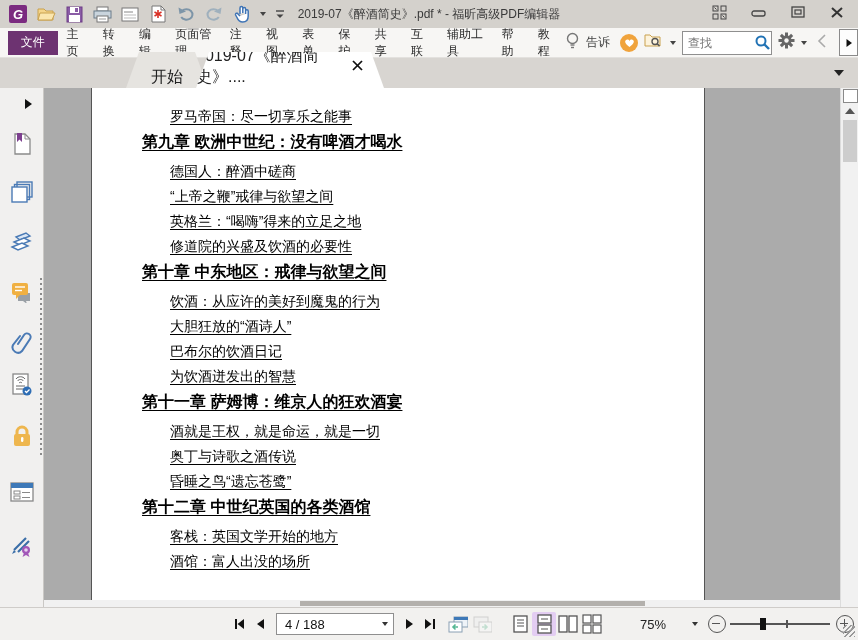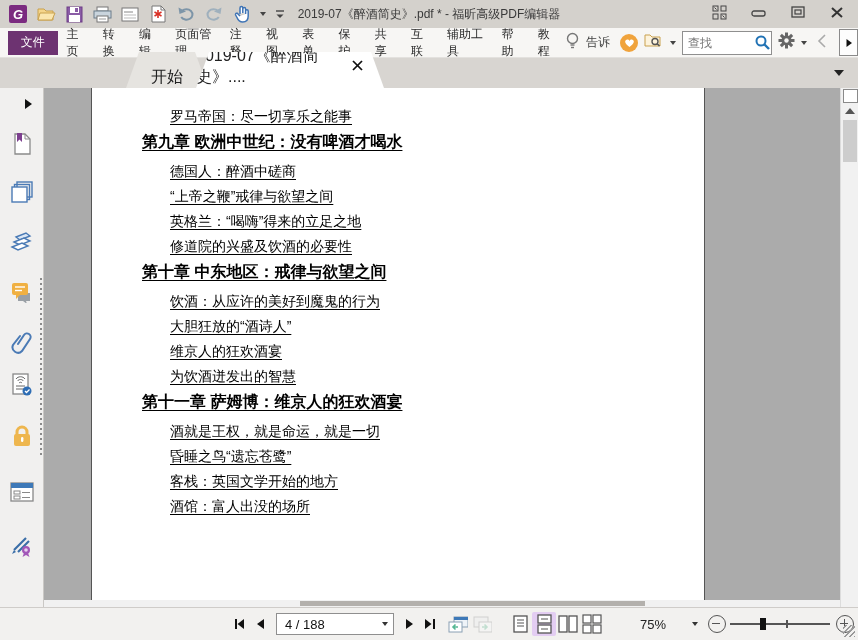--- a/index.html
+++ b/index.html
@@ -373,25 +373,27 @@
       <div id="toc">
           <div class="toc-item">罗马帝国：尽一切享乐之能事</div>
           <div class="toc-heading">第九章 欧洲中世纪：没有啤酒才喝水</div>
           <div class="toc-item">德国人：醉酒中磋商</div>
           <div class="toc-item">“上帝之鞭”戒律与欲望之间</div>
           <div class="toc-item">英格兰：“喝嗨”得来的立足之地</div>
           <div class="toc-item">修道院的兴盛及饮酒的必要性</div>
           <div class="toc-heading">第十章 中东地区：戒律与欲望之间</div>
           <div class="toc-item">饮酒：从应许的美好到魔鬼的行为</div>
           <div class="toc-item">大胆狂放的“酒诗人”</div>
-          <div class="toc-item">维京人的狂欢酒宴</div>
+          <div class="toc-item">巴布尔的饮酒日记</div>
           <div class="toc-item">为饮酒迸发出的智慧</div>
           <div class="toc-heading">第十一章 萨姆博：维京人的狂欢酒宴</div>
           <div class="toc-item">酒就是王权，就是命运，就是一切</div>
+          <div class="toc-item">奥丁与诗歌之酒传说</div>
           <div class="toc-item">昏睡之鸟“遗忘苍鹭”</div>
+          <div class="toc-heading">第十二章 中世纪英国的各类酒馆</div>
           <div class="toc-item">客栈：英国文学开始的地方</div>
           <div class="toc-item">酒馆：富人出没的场所</div>
         </div>
     </div>
 
     <div class="hscroll" style="left:44px;">
       <div class="hthumb"></div>
     </div>
 
     <div class="vscroll">

